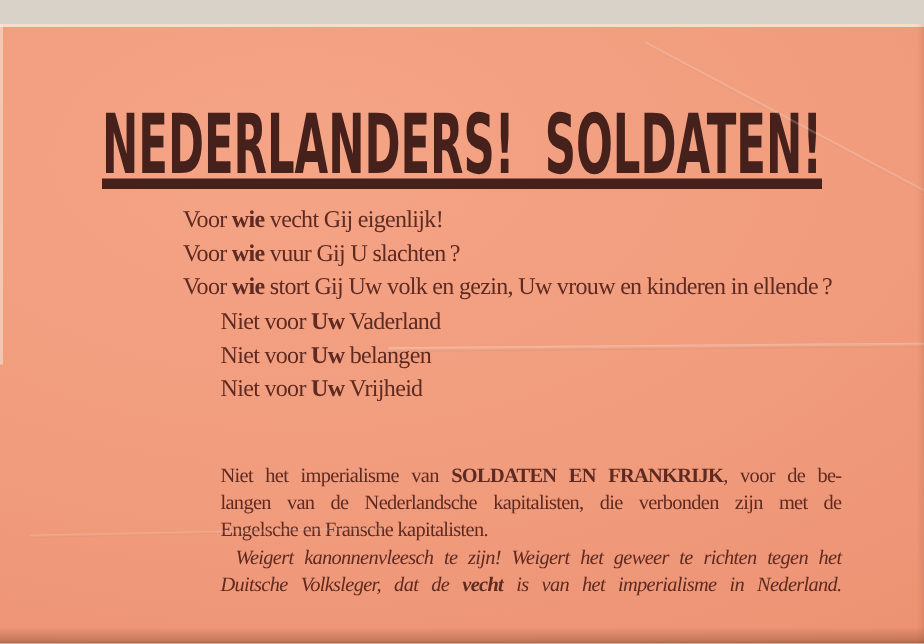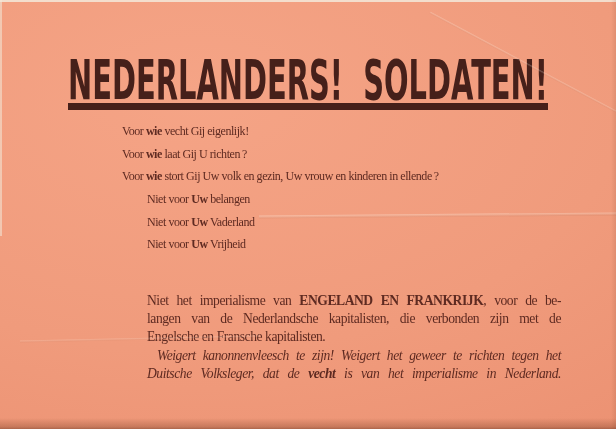--- a/index.html
+++ b/index.html
@@ -12,20 +12,21 @@
   }
   .paper {
     position: absolute;
     inset: 0;
     background:
       radial-gradient(145% 125% at 32% 22%,
         var(--c-paper_light, #f5a486) 0%,
         var(--c-paper, #f09b7c) 48%,
         #ec9273 78%,
         var(--c-paper_dark, #e28a67) 100%);
+    margin-top: 16px;
   }
   .edge-top {
     position: absolute; left: 0; top: 0; width: 100%; height: 2px;
     background: rgba(243, 233, 219, 0.85);
   }
   .edge-left {
     position: absolute; left: 0; top: 0; width: 2px; height: 55%;
     background: rgba(243, 233, 219, 0.55);
   }
   .shadow-bottom {
@@ -50,21 +51,21 @@
     position: absolute; left: 20px; top: 338px; width: 240px; height: 2px;
     background: linear-gradient(to bottom, rgba(255,244,232,0.22), rgba(130,62,38,0.07));
     transform: rotate(-1.2deg);
   }
 
   .headline-svg { position: absolute; left: 67px; top: 58px; width: 482px; height: 56px; }
 
   .serif-block {
     position: absolute;
     color: var(--c-ink, #5e2a21);
-    font-size: 12px;
+    font-size: 16px;
     line-height: 22.6px;
     letter-spacing: -0.45px;
     white-space: nowrap;
   }
   #questions { left: 122px; top: 120px; }
   #negations { left: 147px; top: 188px; }
 
   #slogan {
     position: absolute; left: 67px; top: 260px;
     font-family: "Liberation Sans", sans-serif;
@@ -96,33 +97,33 @@
 <div id="stage">
   <div class="paper">
 
     <svg class="headline-svg" viewBox="0 0 482 56">
       <text x="1" y="41" font-family="DejaVu Sans, sans-serif" font-weight="bold" font-size="55" fill="#46201a" textLength="480" lengthAdjust="spacingAndGlyphs">NEDERLANDERS!&nbsp;&nbsp;SOLDATEN!</text>
       <rect x="1" y="45" width="480" height="7" fill="#46201a"></rect>
     </svg>
 
     <div id="questions" class="serif-block">
         <div class="line"><span>Voor </span><span class="b">wie</span><span> vecht Gij eigenlijk!</span></div>
-        <div class="line"><span>Voor </span><span class="b">wie</span><span> laat Gij U richten ?</span></div>
+        <div class="line"><span>Voor </span><span class="b">wie</span><span> vuur Gij U slachten ?</span></div>
         <div class="line"><span>Voor </span><span class="b">wie</span><span> stort Gij Uw volk en gezin, Uw vrouw en kinderen in ellende ?</span></div>
       </div>
 
     <div id="negations" class="serif-block">
+        <div class="line"><span>Niet voor </span><span class="b">Uw</span><span> Vaderland</span></div>
         <div class="line"><span>Niet voor </span><span class="b">Uw</span><span> belangen</span></div>
-        <div class="line"><span>Niet voor </span><span class="b">Uw</span><span> Vaderland</span></div>
         <div class="line"><span>Niet voor </span><span class="b">Uw</span><span> Vrijheid</span></div>
       </div>
 
 
     <div id="para-first" class="para-block">
-        <div class="line just"><span>Niet het imperialisme van </span><span class="b">ENGELAND EN FRANKRIJK</span><span>, voor de be-</span></div>
+        <div class="line just"><span>Niet het imperialisme van </span><span class="b">SOLDATEN EN FRANKRIJK</span><span>, voor de be-</span></div>
         <div class="line just"><span>langen van de Nederlandsche kapitalisten, die verbonden zijn met de</span></div>
         <div class="line"><span>Engelsche en Fransche kapitalisten.</span></div>
       </div>
 
     <div id="para-second" class="para-block">
         <div class="line just" style="text-indent: 10px;"><span>Weigert kanonnenvleesch te zijn! Weigert het geweer te richten tegen het</span></div>
         <div class="line just"><span>Duitsche Volksleger, dat de </span><span class="b">vecht</span><span> is van het imperialisme in Nederland.</span></div>
       </div>
 
     <div class="crease-h"></div>

